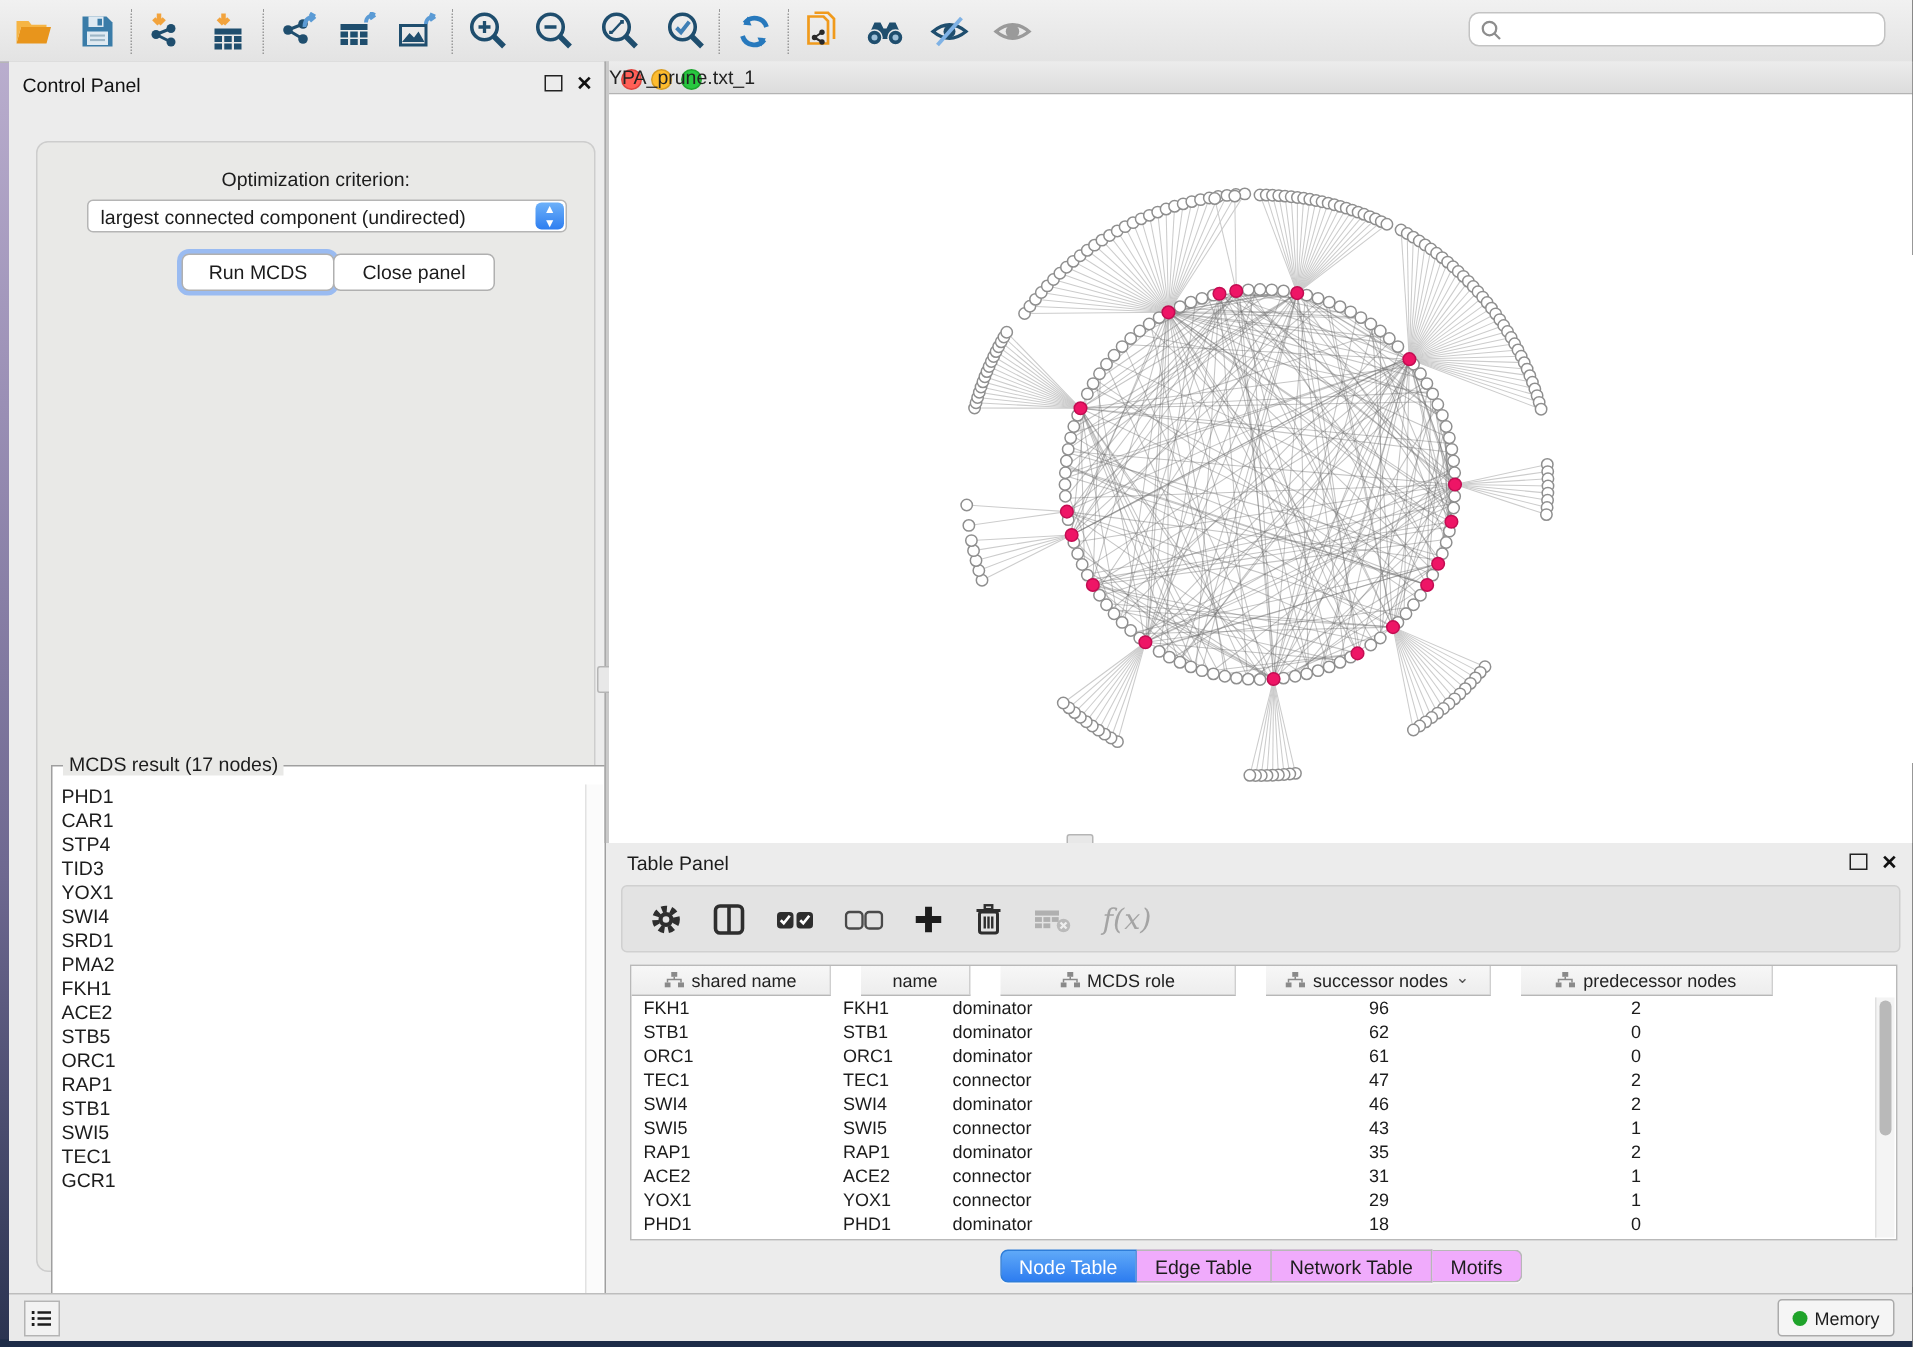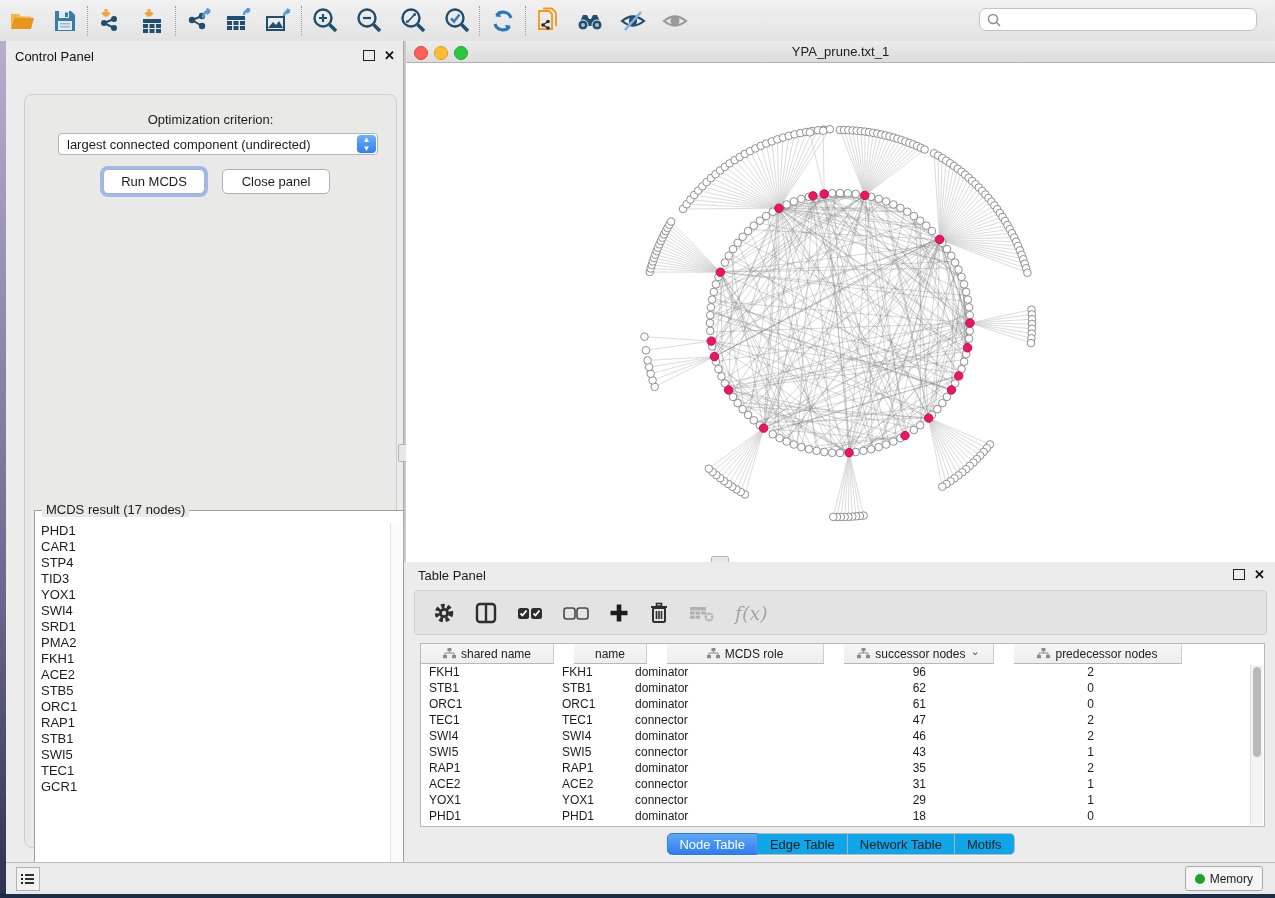--- a/index.html
+++ b/index.html
@@ -36,21 +36,21 @@
     border:1px solid #cdcdcd;border-radius:8px;margin-left:13px;}
   #opt-label{position:absolute;left:0;right:0;top:17px;text-align:center;font-size:13px;}
   #criterion-select{position:absolute;left:33px;top:38px;width:320px;height:22px;background:#fff;
     border:1px solid #b5b5b5;border-radius:4px;display:flex;align-items:center;box-sizing:border-box;}
   #criterion-select .val{flex:1;font-size:13px;padding-left:8px;white-space:nowrap;}
   #criterion-select .stepper{width:19px;height:18px;margin-right:1px;border-radius:4px;
     background:linear-gradient(#6db1f9,#2e7ef0);color:#fff;font-size:8px;line-height:9px;
     display:flex;flex-direction:column;align-items:center;justify-content:center;}
   .cp-btn{position:absolute;top:74px;height:23px;background:#fff;border:1px solid #b0b0b0;
     border-radius:5px;font-size:13px;display:flex;align-items:center;justify-content:center;}
-  #run-btn{left:78px;width:100px;box-shadow:0 0 0 3px rgba(90,150,250,.55);}
+  #run-btn{left:96px;width:100px;box-shadow:0 0 0 3px rgba(90,150,250,.55);}
   #close-panel-btn{left:197px;width:106px;text-align:center;}
   #result-box{position:absolute;left:9px;top:415px;width:370px;height:372px;}
   #result-legend{position:absolute;left:8px;top:-8px;background:#e9e9e7;padding:0 4px;font-size:13px;z-index:2;}
   #result-list{position:absolute;left:0;top:0;width:100%;height:100%;background:#fff;
     border:1px solid #9f9f9f;box-sizing:border-box;overflow:hidden;}
   #result-items{position:absolute;left:6px;top:12px;font-size:13px;line-height:16px;}
   #result-scroll{position:absolute;right:1px;top:12px;bottom:1px;width:11px;background:#fbfbfb;border-left:1px solid #e2e2e2;}
 
   
   #divider-v{position:absolute;left:403px;top:41px;width:3px;height:521px;background:#c9c9c9;border-left:1px solid #a9a9a9;}
@@ -58,21 +58,21 @@
   #h-handle{position:absolute;left:711px;top:556px;width:16px;height:9px;background:#e8e8e8;border:1px solid #b5b5b5;border-radius:2px;}
 
   
   #network-window{position:absolute;left:406px;top:41px;width:869px;height:521px;background:#fff;}
   #net-titlebar{position:absolute;left:0;top:0;width:100%;height:21px;
     background:linear-gradient(#ececec,#dcdcdc);border-bottom:1px solid #b3b3b3;}
   .traffic{position:absolute;top:5px;width:12px;height:12px;border-radius:50%;}
   #tl-close{left:8px;background:#ff5f57;border:0.5px solid #e0443e;}
   #tl-min{left:28px;background:#febc2e;border:0.5px solid #d89d22;}
   #tl-max{left:48px;background:#28c840;border:0.5px solid #1ea62f;}
-  #net-title{position:absolute;left:0;right:0;top:3px;text-align:center;font-size:13px;color:#222;}
+  #net-title{position:absolute;left:0;right:0;top:3px;font-size:13px;color:#222;}
   #net-canvas{position:absolute;left:0;top:22px;width:869px;height:499px;background:#fff;}
 
   
   #table-panel{position:absolute;left:406px;top:562px;width:869px;height:296px;background:#ececec;}
   #tp-title{position:absolute;left:12px;top:6px;font-size:13px;}
   #tp-toolbar{position:absolute;left:8px;top:28px;right:8px;height:45px;background:#e3e3e3;
     border:1px solid #d0d0d0;border-radius:4px;display:flex;align-items:center;gap:20px;padding-left:18px;box-sizing:border-box;}
   .tp-ico{display:flex;align-items:center;justify-content:center;}
   #fx-label{font-family:"DejaVu Serif",serif;font-style:italic;font-size:19px;color:#a4a4a4;}
   #node-table{position:absolute;left:14px;top:81px;width:845px;height:184px;background:#fff;
@@ -81,21 +81,21 @@
   .th{background:linear-gradient(#f7f7f7,#ededed);border-right:1px solid #cfcfcf;border-bottom:1px solid #b7b7b7;
     display:flex;align-items:center;justify-content:center;gap:5px;box-sizing:border-box;}
   #tbody{position:absolute;left:0;top:20px;right:0;bottom:0;font-size:12px;}
   .trow{display:flex;height:16px;align-items:center;}
   .td{box-sizing:border-box;padding:0 8px;white-space:nowrap;overflow:hidden;}
   .td.num{text-align:right;}
   #tscroll{position:absolute;right:1px;top:21px;bottom:1px;width:12px;background:#f4f4f4;border-left:1px solid #e0e0e0;}
   #tthumb{position:absolute;left:2px;top:2px;width:8px;height:90px;background:#b9b9b9;border-radius:4px;}
   #tp-tabs{position:absolute;left:50%;transform:translateX(-50%);top:271px;height:22px;display:flex;font-size:13px;
     filter:drop-shadow(0 1px 0 rgba(255,255,255,.6));}
-  .tp-tab{border:1px solid #b7b7b7;border-left:none;background:#0ea5e9;display:flex;align-items:center;padding:0 12px;}
+  .tp-tab{border:1px solid #b7b7b7;border-left:none;background:#f0abfc;display:flex;align-items:center;padding:0 12px;}
   .tp-tab.first{border-left:1px solid #b7b7b7;border-radius:5px 0 0 5px;}
   .tp-tab.last{border-radius:0 5px 5px 0;}
   .tp-tab.active{background:linear-gradient(#5fa9f8,#2e7df0);border-color:#2e7dd8;color:#fff;}
 
   
   #status-bar{position:absolute;left:6px;top:862px;width:1269px;height:31px;background:#eaeaea;border-top:1px solid #bdbdbd;}
   #cytopanel-btn{position:absolute;left:10px;top:4px;width:22px;height:22px;background:#f2f2f2;
     border:1px solid #b4b4b4;display:flex;align-items:center;justify-content:center;}
   #memory-btn{position:absolute;right:12px;top:3px;height:23px;background:#f5f5f5;border:1px solid #ababab;
     border-radius:3px;display:flex;align-items:center;gap:5px;padding:0 9px;font-size:12px;}

